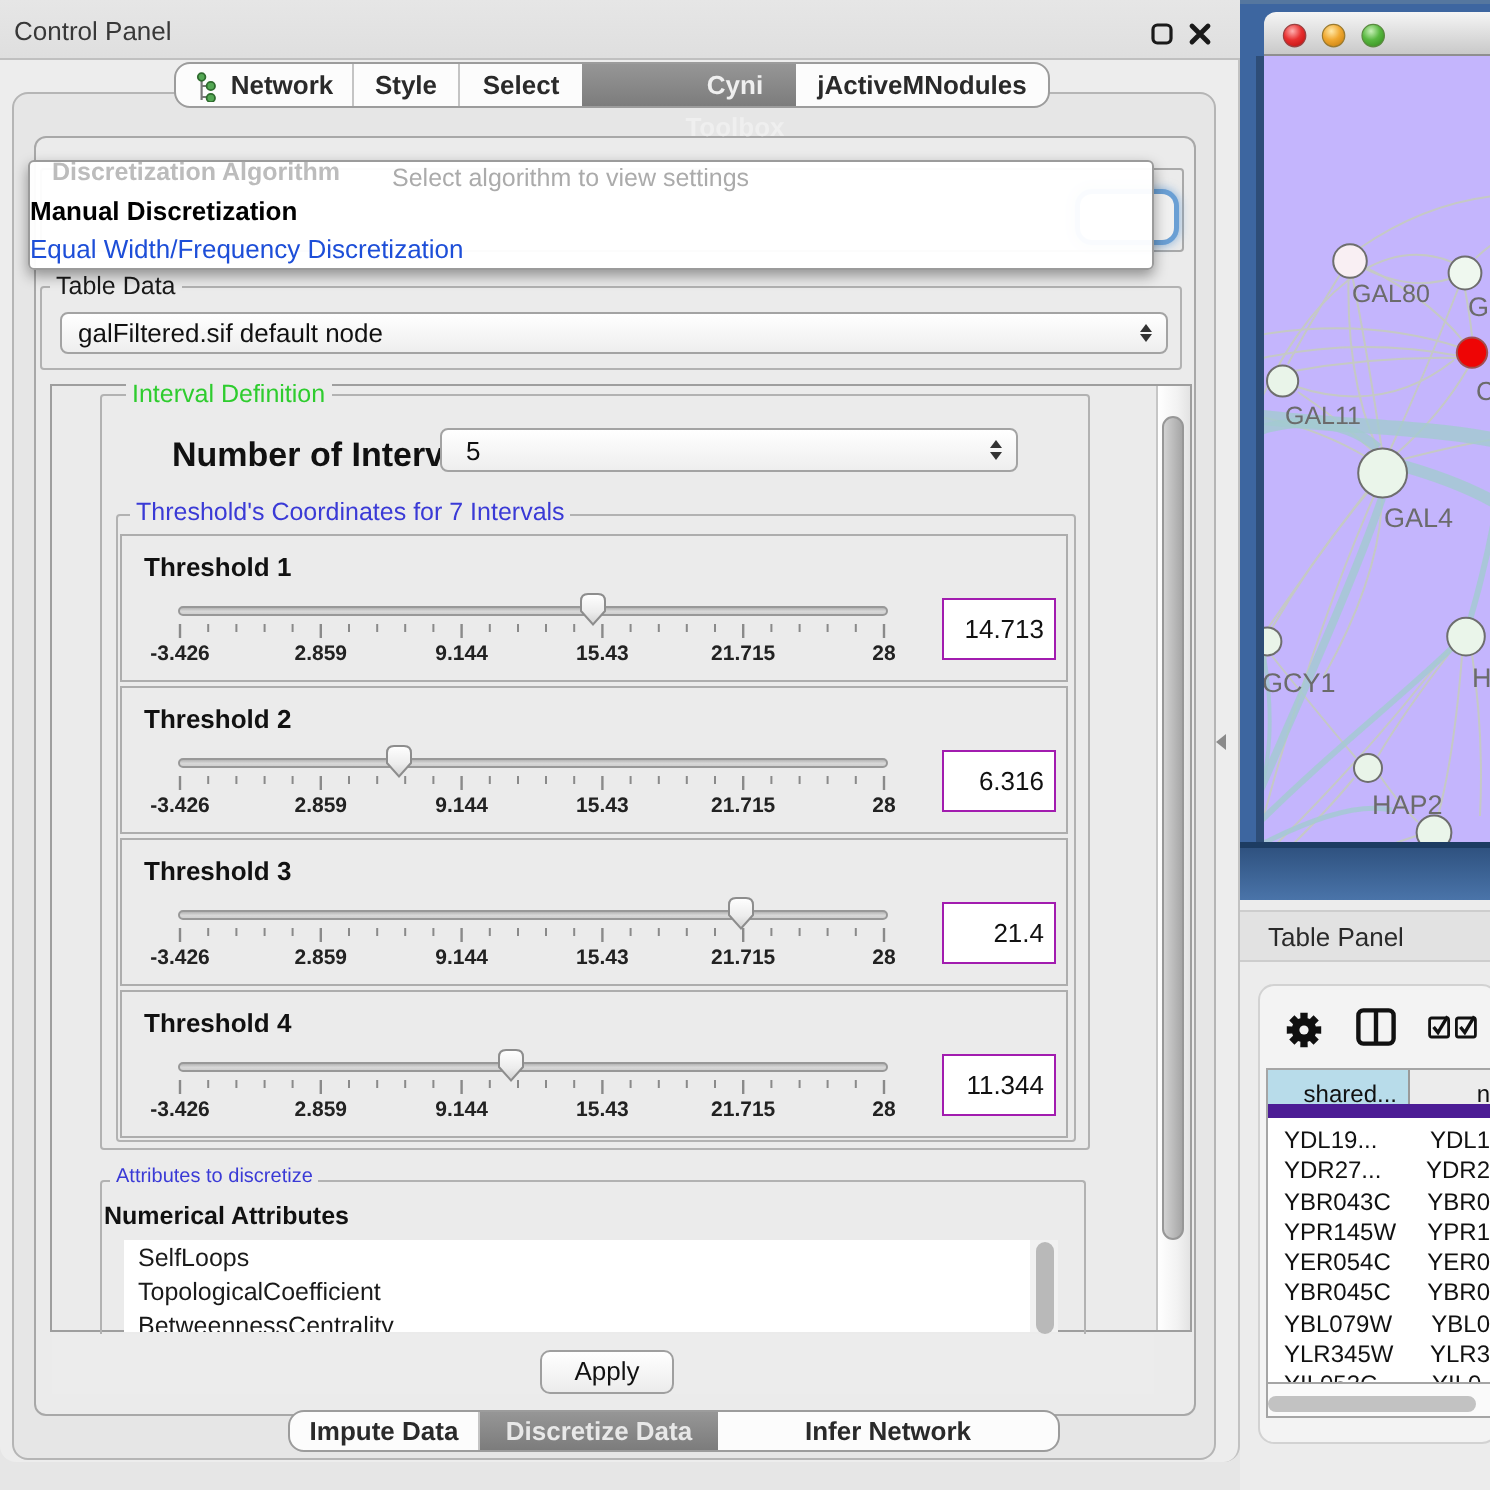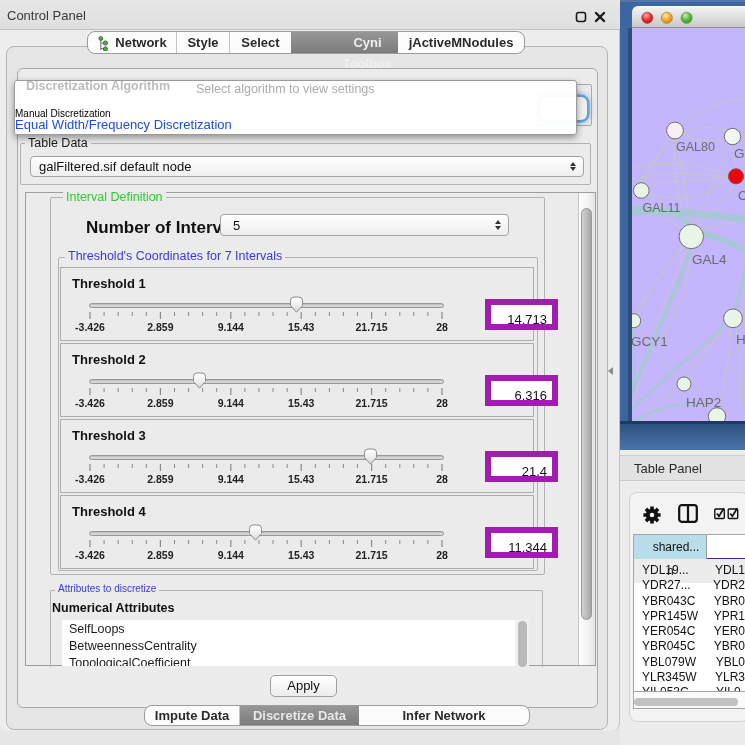--- a/index.html
+++ b/index.html
@@ -153,22 +153,22 @@
       <span class="tl" style="left:310.6px;">21.715</span>
       <span class="tl" style="left:381px;">28</span>
     <div class="tval">11.344</div>
   </div>
 
   <div class="abs" style="left:50px; top:590px; width:493px; height:80px; border:1px solid #b2b2b2; border-top-left-radius:2px; border-top-right-radius:2px; border-bottom:none;"></div>
   <div class="abs" style="left:55px; top:583px; background:#ebebeb; padding:0 3px; font-size:10px; color:#3a3ad6;">Attributes to discretize</div>
   <div class="abs" style="left:52px; top:601px; font-size:12.5px; font-weight:bold; color:#111;">Numerical Attributes</div>
   <div class="abs" style="left:62px; top:620px; width:453px; height:46px; background:#ffffff; font-size:12.5px; color:#1a1a1a; overflow:hidden;">
     <div style="margin:2px 0 0 7px;">SelfLoops</div>
+    <div style="margin:3px 0 0 7px;">TopologicalCoefficient</div>
     <div style="margin:3px 0 0 7px;">BetweennessCentrality</div>
-    <div style="margin:3px 0 0 7px;">TopologicalCoefficient</div>
   </div>
   <div class="abs" style="left:515px; top:620px; width:14px; height:46px; background:#f1f1f1;"></div>
   <div class="abs" style="left:517.5px; top:621px; width:9px; height:46px; background:#b9b9b9; border-radius:5px;"></div>
 
   <div class="abs" style="left:578px; top:193px; width:17px; height:472px; background:linear-gradient(90deg,#ffffff,#f2f2f2 60%,#e3e3e3); border-left:1px solid #c6c6c6;"></div>
   <div class="abs" style="left:580.5px; top:208px; width:11px; height:412px; background:linear-gradient(90deg,#d2d2d2,#a6a6a6); border:1px solid #979797; border-radius:6px;"></div>
 
   <div class="abs" style="left:26px; top:667px; width:551px; height:30px; background:#ececec;"></div>
   <div class="abs" style="left:270px; top:675px; width:67px; height:22px; background:linear-gradient(#ffffff,#ececec); border:1px solid #9f9f9f; border-radius:5px; text-align:center; font-size:13px; line-height:20px; color:#111;">Apply</div>
 
@@ -176,21 +176,21 @@
     <div style="width:95px; text-align:center; border-right:1px solid #c4c4c4;">Impute Data</div>
     <div style="width:119px; text-align:center; background:linear-gradient(#969696,#7c7c7c); color:#e8e8e8;">Discretize Data</div>
     <div style="flex:1; text-align:center;">Infer Network</div>
   </div>
 
   <div class="abs" style="left:608px; top:367px; width:0; height:0; border-top:4px solid transparent; border-bottom:4px solid transparent; border-right:5px solid #8a8a8a;"></div>
 
   <div class="abs" style="left:14px; top:80px; width:563px; height:55px; background:rgba(255,255,255,0.96); border:1px solid #9b9b9b; border-radius:3px; box-shadow:0 3px 7px rgba(0,0,0,0.38); z-index:5;"></div>
   <div class="abs" style="left:26px; top:79px; font-size:12.5px; font-weight:bold; color:#bcbcbc; z-index:6;">Discretization Algorithm</div>
   <div class="abs" style="left:196px; top:82px; font-size:12.5px; color:#ababab; z-index:6;">Select algorithm to view settings</div>
-  <div class="abs" style="left:15px; top:108px; font-size:10px; font-weight:normal; color:#000; z-index:6;">Manual Discretization</div>
+  <div class="abs" style="left:15px; top:98px; font-size:13px; font-weight:bold; color:#000; z-index:6;">Manual Discretization</div>
   <div class="abs" style="left:15px; top:117px; font-size:13px; color:#1d4ed8; z-index:6;">Equal Width/Frequency Discretization</div>
 
 </div>
 
 <div class="abs" style="left:620px; top:0; width:125px; height:450px; background:#3d66a0;"></div>
 <div class="abs" style="left:620px; top:0; width:125px; height:2px; background:#55779f;"></div>
 
 <div class="abs" style="left:632px; top:6px; width:113px; height:22px; background:linear-gradient(#f5f5f5,#c9c9c9); border-top-left-radius:6px; border-bottom:1px solid #8f8f8f;"></div>
 <svg class="abs" style="left:632px; top:6px;" width="70" height="22" viewBox="0 0 70 22">
   <defs>
@@ -303,21 +303,21 @@
   <path d="M10 1.5 V17.5" stroke="#111" stroke-width="2.2"></path>
 </svg>
 <svg class="abs" style="left:714px; top:507px;" width="28" height="13" viewBox="0 0 28 13">
   <rect x="0.8" y="2" width="9.5" height="9.5" rx="1" fill="none" stroke="#111" stroke-width="1.4"></rect>
   <path d="M2.8 6.5 L5 9.3 L9.8 1.2" stroke="#111" stroke-width="1.7" fill="none"></path>
   <rect x="14.2" y="2" width="9.5" height="9.5" rx="1" fill="none" stroke="#111" stroke-width="1.4"></rect>
   <path d="M16.2 6.5 L18.4 9.3 L23.2 1.2" stroke="#111" stroke-width="1.7" fill="none"></path>
 </svg>
 
 <div class="abs" style="left:633px; top:534px; width:112px; height:158px; background:#fff; border:1px solid #a5a5a5; border-right:none; overflow:hidden; font-size:12px; color:#111;">
-  <div style="display:flex; height:24px; border-bottom:1px solid #4c1d95;flex-direction:column;">
+  <div style="display:flex; height:24px; border-bottom:7px solid #4c1d95;">
     <div style="width:73px; background:#b8dcea; border-right:1px solid #9a9a9a; text-align:center; padding-left:12px; line-height:24px;">shared...</div>
     <div style="flex:1; background:#ececec; padding-left:33px; line-height:24px;">n</div>
   </div>
   <div style="height:4px;"></div>
   <div class="trow">
       <span>YDL19...</span>
       <span>YDL1</span>
     </div>
   <div class="trow">
       <span>YDR27...</span>
@@ -361,14 +361,14 @@
   .combo::after { content:""; position:absolute; right:7px; bottom:25%; border-left:3.5px solid transparent; border-right:3.5px solid transparent; border-top:4.5px solid #333; }
   .trow { display:flex; height:15.3px; line-height:15.3px; }
   .trow span:first-child { width:74px; padding-left:8px; }
   .trow span:last-child { padding-left:8px; }
   .tbox { position:absolute; left:60px; width:474px; height:74px; border:1px solid #adadad; background:#ebebeb; }
   .ttitle { position:absolute; left:11px; top:8px; font-size:13px; font-weight:bold; color:#111; }
   .track { position:absolute; left:28px; top:35px; width:355px; height:5px; background:linear-gradient(#b5b5b5,#d8d8d8 55%,#cfcfcf); border:1px solid #989898; border-radius:3px; }
   .ticks { position:absolute; left:28px; top:44px; }
   .thumb { position:absolute; top:28px; }
   .tl { position:absolute; top:53px; transform:translateX(-50%); font-size:10.5px; font-weight:bold; color:#222; }
-  .tval { position:absolute; left:424px; top:31px; width:73px; height:31px; background:#fff; border:6px solid #a21caf; text-align:right; line-height:29px; padding-right:5px; font-size:13px; color:#111; }
+  .tval { position:absolute; left:410px; top:31px; width:57px; height:31px; background:#fff; border:1px solid #a21caf; text-align:right; line-height:29px; padding-right:5px; font-size:13px; color:#111; }
 </style>
 
 </body></html>

